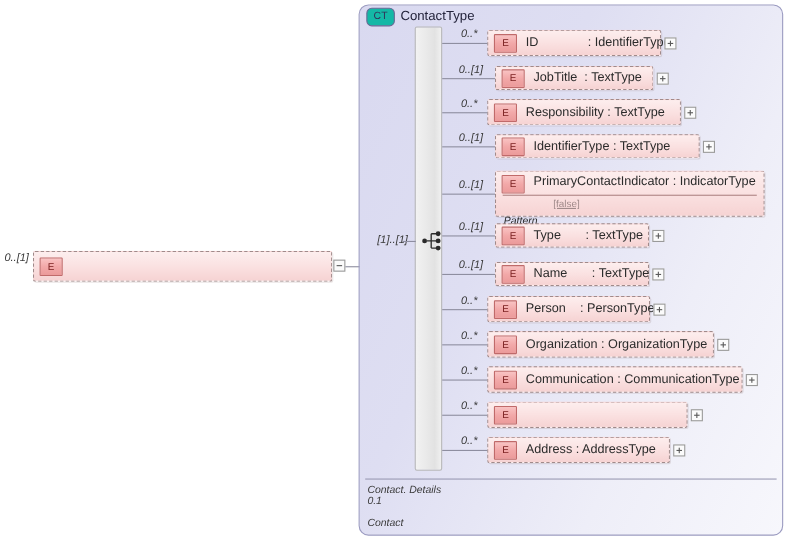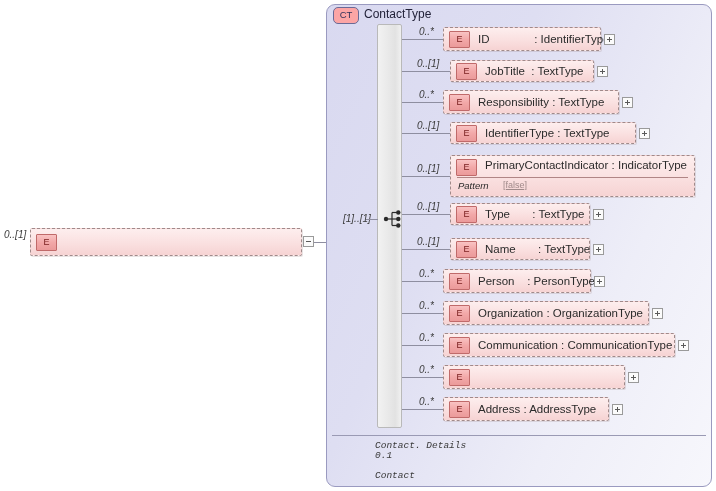--- a/index.html
+++ b/index.html
@@ -118,21 +118,21 @@
     box-sizing: border-box;
   }
   .ct-badge {
     position: absolute;
     left: 333px;
     top: 7px;
     width: 24px;
     height: 15px;
     border: 1px solid #6a6a96;
     border-radius: 5px;
-    background: #fca5a5;
+    background: #14b8a6;
     color: #32325a;
     font-size: 9.5px;
     line-height: 14px;
     text-align: center;
     font-family: "Liberation Sans", sans-serif;
   }
   .ct-title {
     position: absolute;
     left: 364px;
     top: 7px;
@@ -164,38 +164,37 @@
     top: 435px;
     width: 374px;
     height: 1px;
     background: #9a9ab4;
   }
   .ct-doc {
     position: absolute;
     font-size: 9.5px;
     font-style: italic;
     color: #3a3a3a;
-    font-family: Liberation Mono, monospace;
+    font-family: Liberation Sans, sans-serif;
     white-space: pre;
-    margin-left: 41px;
   }
 
   
   .pat-sep {
     position: absolute;
     left: 6px;
     right: 6px;
     top: 21px;
     height: 1px;
     background: #b08585;
   }
   .pat-label {
     position: absolute;
     left: 7px;
-    top: 24px;
+    top: 40px;
     font-size: 9.5px;
     font-style: italic;
     color: #2b2b2b;
     font-family: "Liberation Sans", sans-serif;
   }
   .pat-val {
     position: absolute;
     left: 52px;
     top: 24px;
     font-size: 9px;

